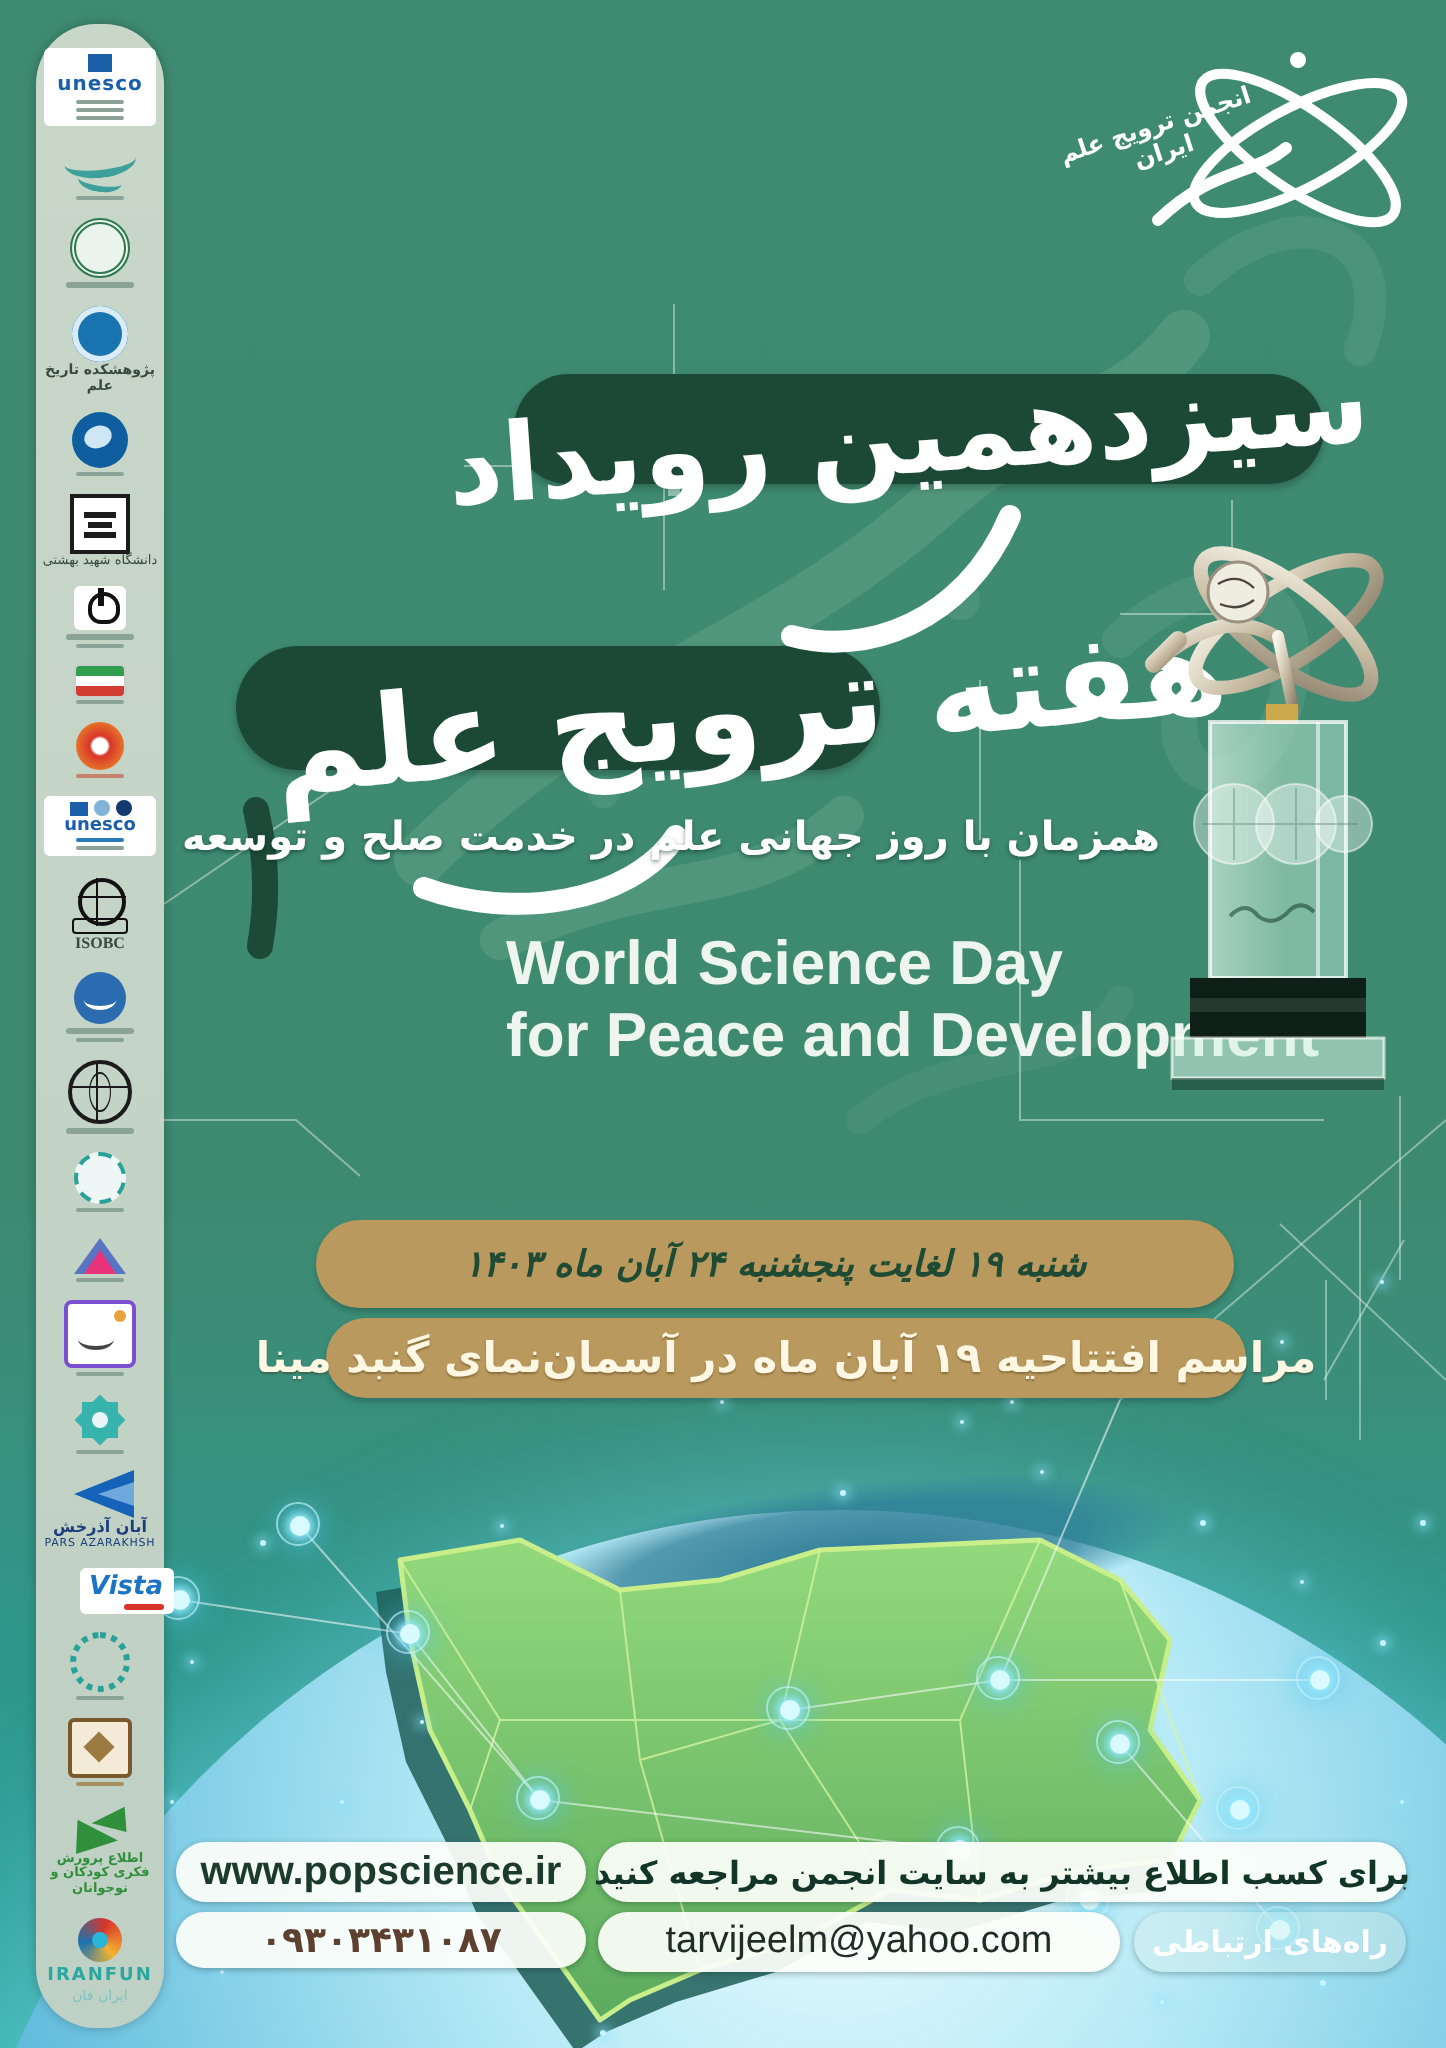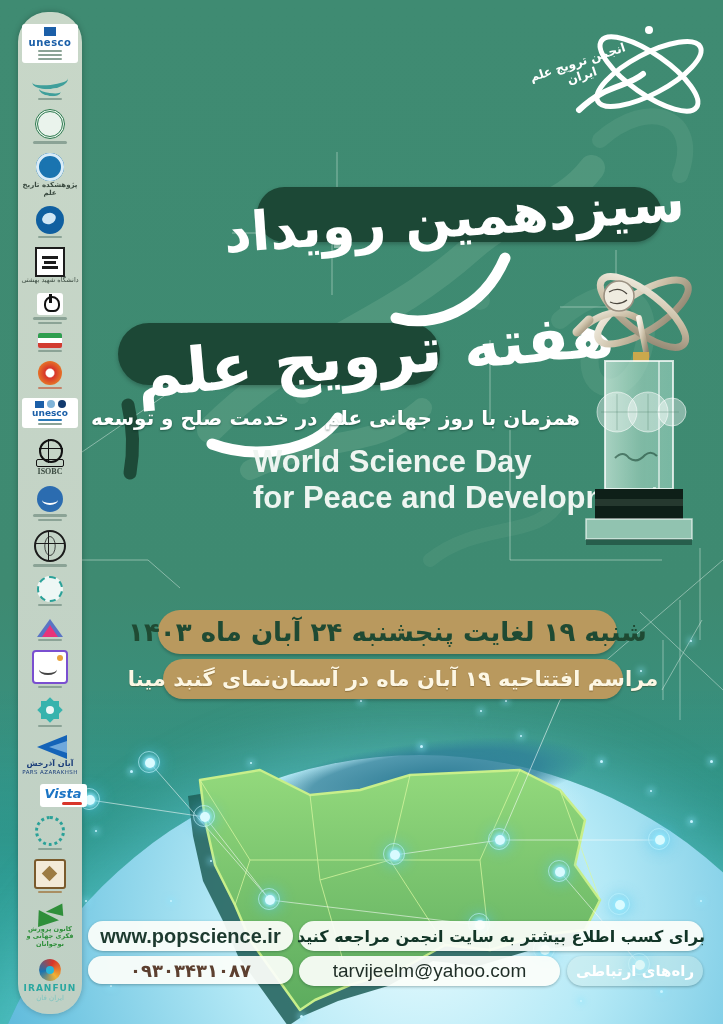--- a/index.html
+++ b/index.html
@@ -174,21 +174,21 @@
     <g fill="none" stroke="#ffffff" stroke-linecap="round">
       <path d="M505,258 C482,312 432,328 396,318" stroke-width="11"></path>
       <path d="M338,418 C315,452 256,460 212,444" stroke-width="11"></path>
     </g>
     <path d="M128,405 q8,34 2,68" stroke="#1d4a38" stroke-width="13" fill="none" stroke-linecap="round"></path>
   </svg>
 
   <div class="abs" dir="rtl" style="left:140px;top:406px;width:440px;z-index:7;color:#fff;font-size:20px;font-weight:bold;text-align:center;
               text-shadow:0 1px 2px rgba(0,40,30,.5);white-space:nowrap;">همزمان با روز جهانی علم در خدمت صلح و توسعه</div>
 
-  <div class="abs" style="left:253px;top:444px;z-index:7;color:#eef5f1;font-family:'Liberation Sans',sans-serif;font-weight:600;">
+  <div class="abs" style="left:253px;top:464px;z-index:7;color:#eef5f1;font-family:'Liberation Sans',sans-serif;font-weight:600;">
     <div style="font-size:31px;line-height:1.15;">World Science Day</div>
     <div style="font-size:31px;line-height:1.15;">for Peace and Development</div>
   </div>
 
   <div class="abs" style="left:555px;top:260px;z-index:7;">
     <svg width="165" height="292" viewBox="0 0 165 292">
       <defs>
         <linearGradient id="metal" x1="0" y1="0" x2="1" y2="1">
           <stop offset="0" stop-color="#f7f3e8"></stop>
             <stop offset=".5" stop-color="#c9bda4"></stop>
@@ -224,21 +224,21 @@
       <path d="M60,198 q8,-8 14,0 q8,6 16,-3 q6,-5 12,1" stroke="rgba(20,60,44,.55)" stroke-width="2" fill="none"></path>
 
       <rect x="40" y="229" width="88" height="30" fill="#0e1f18"></rect>
       <rect x="40" y="239" width="88" height="7" fill="#26392f"></rect>
       <rect x="31" y="259" width="106" height="20" fill="rgba(214,242,228,.55)" stroke="rgba(255,255,255,.65)" stroke-width="1.5"></rect>
       <rect x="31" y="279" width="106" height="6" fill="rgba(12,40,30,.45)"></rect>
     </svg>
   </div>
 
   <div class="pill-tan" style="left:158px;top:610px;width:459px;height:44px;">
-    <span dir="rtl" style="color:#1f4a33;font-size:26px;font-weight:bold;white-space:nowrap;">شنبه ۱۹ لغایت پنجشنبه ۲۴ آبان ماه ۱۴۰۳</span>
+    <span dir="rtl" style="color:#1f4a33;font-size:18px;font-weight:bold;white-space:nowrap;font-style:italic;">شنبه ۱۹ لغایت پنجشنبه ۲۴ آبان ماه ۱۴۰۳</span>
   </div>
   <div class="pill-tan" style="left:163px;top:659px;width:460px;height:40px;">
     <span dir="rtl" style="color:#fdf7e4;font-size:21px;font-weight:bold;white-space:nowrap;text-shadow:0 1px 1px rgba(60,40,0,.35);">مراسم افتتاحیه ۱۹ آبان ماه در آسمان‌نمای گنبد مینا</span>
   </div>
 
   <div class="cpill" style="left:88px;top:921px;width:205px;height:30px;">
     <span style="color:#1d3a2f;font-size:20px;font-weight:bold;font-family:'Liberation Sans',sans-serif;">www.popscience.ir</span>
   </div>
   <div class="cpill" style="left:299px;top:921px;width:404px;height:30px;">
     <span dir="rtl" style="color:#123527;font-size:16px;font-weight:bold;white-space:nowrap;">برای کسب اطلاع بیشتر به سایت انجمن مراجعه کنید</span>
@@ -426,21 +426,21 @@
         <span style="position:absolute;left:8px;top:7px;width:11px;height:11px;background:#9c7b43;transform:rotate(45deg);"></span>
       </div>
       <i class="bar s" style="background:#a98e62;"></i>
     </div>
 
     <div class="lg">
       <div class="lgs" style="position:relative;width:34px;height:24px;">
         <span style="position:absolute;left:2px;bottom:2px;width:0;height:0;border-left:6px solid transparent;border-right:16px solid transparent;border-bottom:16px solid #2f8f3a;transform:rotate(-18deg);"></span>
         <span style="position:absolute;right:2px;top:0;width:0;height:0;border-left:14px solid transparent;border-right:4px solid transparent;border-bottom:12px solid #2f8f3a;transform:rotate(14deg);"></span>
       </div>
-      <div class="lgc" dir="rtl" style="color:#2f8f3a;font-size:6.5px;font-weight:bold;">کانون پرورش فکری جهانی و نوجوانان</div>
+      <div class="lgc" dir="rtl" style="color:#2f8f3a;font-size:6.5px;font-weight:bold;">اطلاع پرورش فکری کودکان و نوجوانان</div>
     </div>
 
     <div class="lg">
       <div class="lgs" style="position:relative;width:26px;height:26px;">
         <span style="position:absolute;left:2px;top:2px;width:22px;height:22px;border-radius:50%;background:conic-gradient(#d8352a,#f2b233,#1a74b0,#d8352a);transform:rotate(20deg);"></span>
         <span style="position:absolute;left:9px;top:9px;width:8px;height:8px;border-radius:50%;background:#29b6d8;"></span>
       </div>
       <div class="lgc" style="color:#2aa7a0;font-weight:bold;font-size:9px;letter-spacing:1px;">IRANFUN</div>
       <div class="lgc" dir="rtl" style="color:#7fc5c0;font-size:7px;">ایران فان</div>
     </div>

